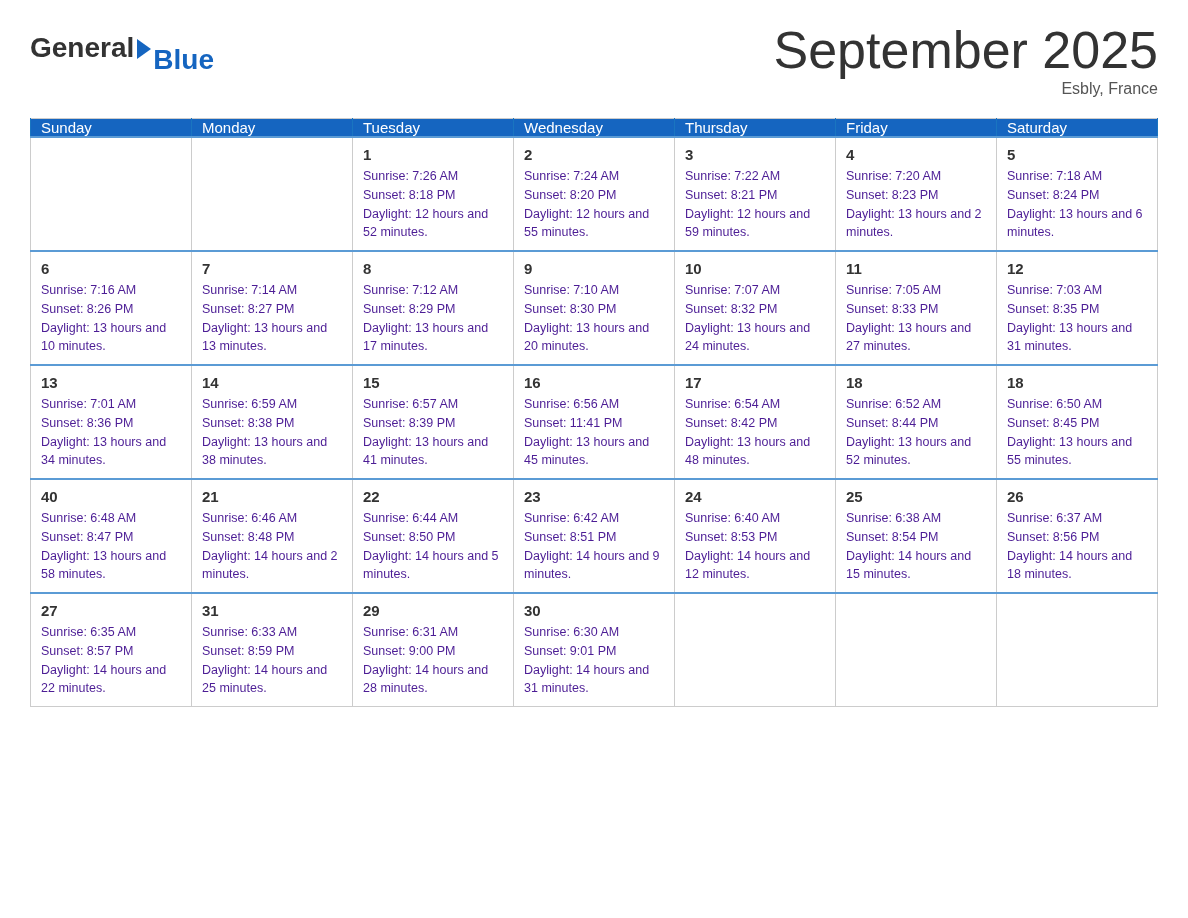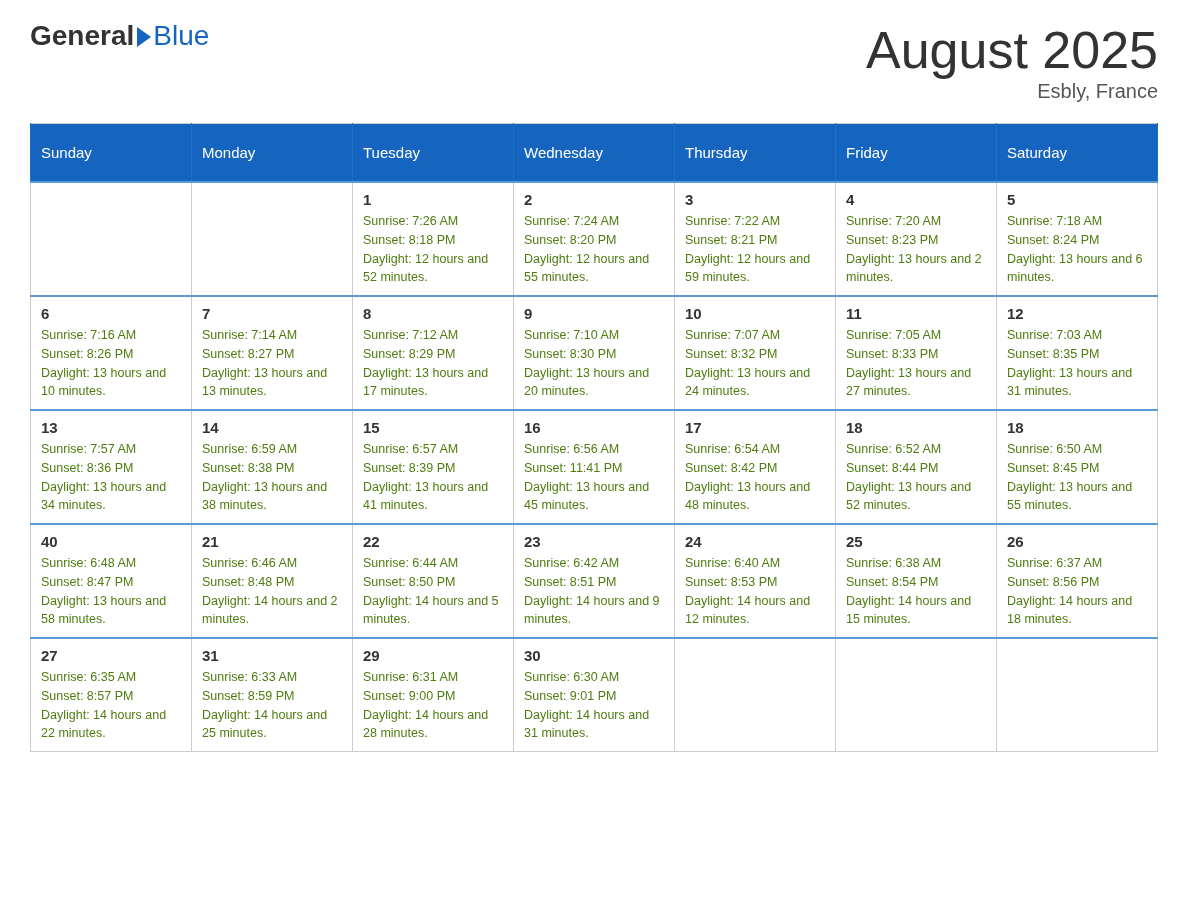--- a/index.html
+++ b/index.html
@@ -36,45 +36,46 @@
       width: 0;
       height: 0;
       border-left: 14px solid #1565c0;
       border-top: 10px solid transparent;
       border-bottom: 10px solid transparent;
       margin-left: 3px;
       margin-top: 2px;
     }
     .logo-blue {
       font-size: 28px;
-      font-weight: normal;
+      font-weight: bold;
       color: #1565c0;
       margin-left: 2px;
+      margin-top: 24px;
     }
     .header-right {
       text-align: right;
     }
     .month-year {
       font-size: 52px;
       color: #333;
       font-weight: normal;
     }
     .location {
-      font-size: 20px;
+      font-size: 16px;
       color: #555;
     }
     .calendar {
       width: 100%;
       border-collapse: collapse;
       border: 1px solid #ccc;
     }
     .calendar th {
       background-color: #1565c0;
       color: #fff;
-      padding: 20px 10px;
+      padding: 0 10px;
       font-size: 15px;
       font-weight: normal;
       text-align: left;
       border: 1px solid #1a75c0;
     }
     .calendar td {
       vertical-align: top;
       padding: 8px 10px;
       border: 1px solid #ccc;
       width: calc(100% / 7);
@@ -84,21 +85,21 @@
     }
     .day-number {
       font-size: 15px;
       font-weight: bold;
       color: #333;
       display: block;
       margin-bottom: 4px;
     }
     .day-info {
       font-size: 12.5px;
-      color: #4d7c0f;
+      color: #4c1d95;
       line-height: 1.5;
     }
     .empty-cell {
       background: #fff;
     }
     .calendar tr td {
       border-top: 2px solid #5b9bd5;
     }
     .calendar thead th {
       border-top: none;
@@ -109,21 +110,21 @@
 
 <div class="header">
   <div class="logo">
     <div class="logo-text">
       <span class="logo-general">General</span>
       <div class="logo-arrow"></div>
       <span class="logo-blue">Blue</span>
     </div>
   </div>
   <div class="header-right">
-    <div class="month-year">August 2025</div>
+    <div class="month-year">September 2025</div>
     <div class="location">Esbly, France</div>
   </div>
 </div>
 
 <table class="calendar">
   <thead>
     <tr>
         <th>Sunday</th>
         <th>Monday</th>
         <th>Tuesday</th>
@@ -220,21 +221,21 @@
           <span class="day-number">12</span>
           <div class="day-info">Sunrise: 7:03 AM
 Sunset: 8:35 PM
 Daylight: 13 hours
 and 31 minutes.</div>
         </td>
       </tr>
       <tr>
         <td>
           <span class="day-number">13</span>
-          <div class="day-info">Sunrise: 7:57 AM
+          <div class="day-info">Sunrise: 7:01 AM
 Sunset: 8:36 PM
 Daylight: 13 hours
 and 34 minutes.</div>
         </td>
         <td>
           <span class="day-number">14</span>
           <div class="day-info">Sunrise: 6:59 AM
 Sunset: 8:38 PM
 Daylight: 13 hours
 and 38 minutes.</div>

